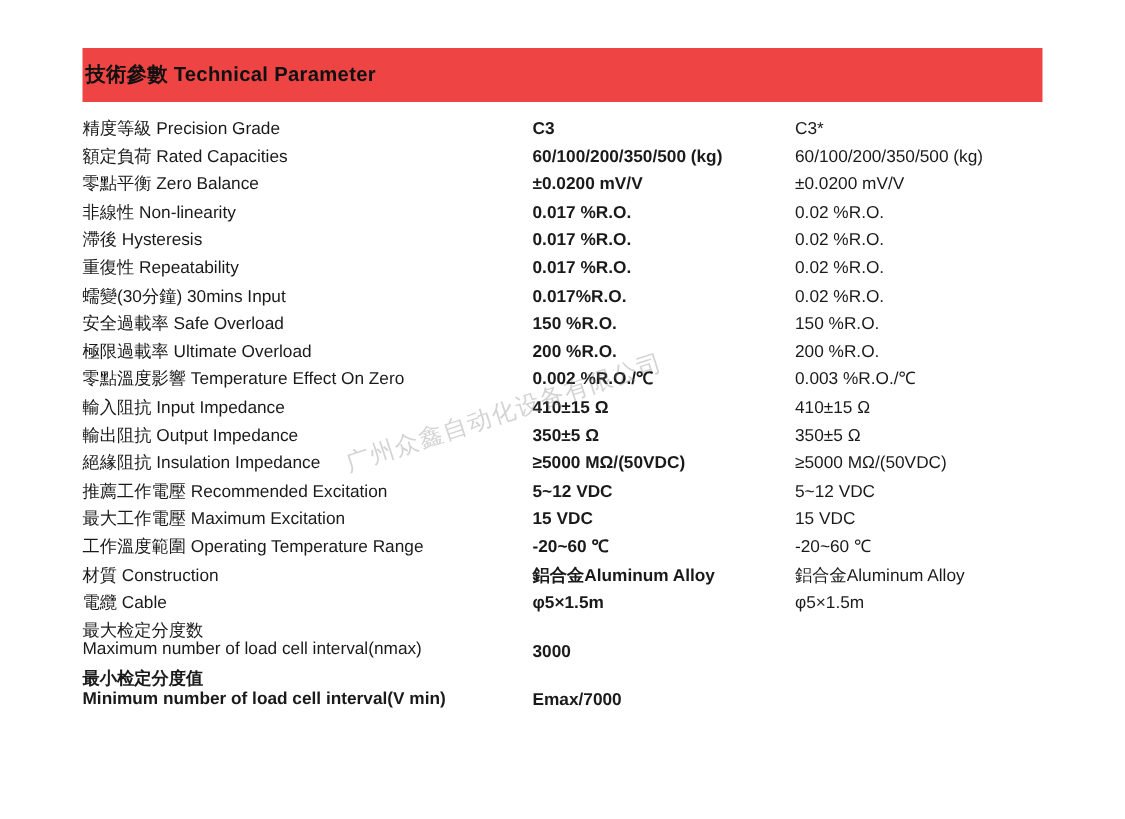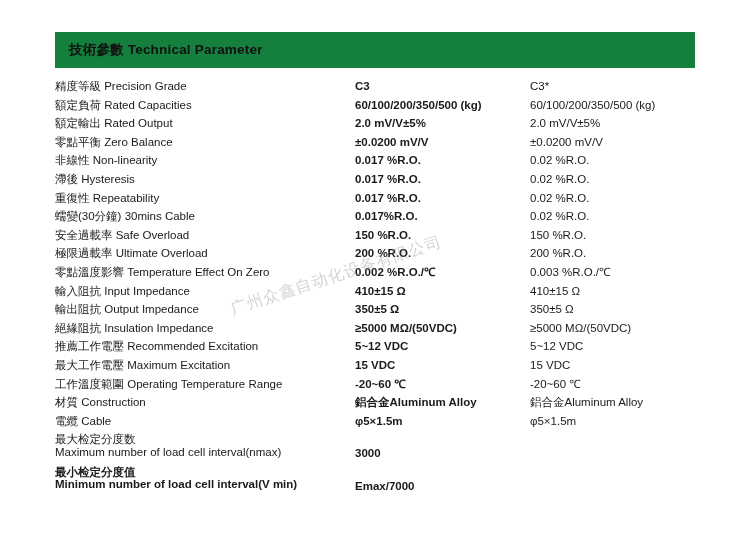--- a/index.html
+++ b/index.html
@@ -15,25 +15,25 @@
     position: relative;
     overflow: hidden;
   }
   .sheet {
     position: absolute;
     left: 55px;
     top: 32px;
     width: 640px;
   }
   .title-bar {
-    background: #15803d;
+    background: #ef4444;
     height: 36px;
     display: flex;
     align-items: center;
-    padding-left: 14px;
+    padding-left: 2px;
     box-sizing: border-box;
   }
   .title-bar .title-text {
     font-size: 13.5px;
     font-weight: bold;
     color: #111;
     letter-spacing: 0.2px;
   }
   table.spec {
     width: 100%;
@@ -89,46 +89,41 @@
         <td class="label">精度等級 Precision Grade</td>
         <td class="col-a">C3</td>
         <td class="col-b">C3*</td>
       </tr>
       <tr>
         <td class="label">額定負荷 Rated Capacities</td>
         <td class="col-a">60/100/200/350/500 (kg)</td>
         <td class="col-b">60/100/200/350/500 (kg)</td>
       </tr>
       <tr>
-        <td class="label">額定輸出 Rated Output</td>
-        <td class="col-a">2.0 mV/V±5%</td>
-        <td class="col-b">2.0 mV/V±5%</td>
-      </tr>
-      <tr>
         <td class="label">零點平衡 Zero Balance</td>
         <td class="col-a">±0.0200 mV/V</td>
         <td class="col-b">±0.0200 mV/V</td>
       </tr>
       <tr>
         <td class="label">非線性 Non-linearity</td>
         <td class="col-a">0.017 %R.O.</td>
         <td class="col-b">0.02 %R.O.</td>
       </tr>
       <tr>
         <td class="label">滯後 Hysteresis</td>
         <td class="col-a">0.017 %R.O.</td>
         <td class="col-b">0.02 %R.O.</td>
       </tr>
       <tr>
         <td class="label">重復性 Repeatability</td>
         <td class="col-a">0.017 %R.O.</td>
         <td class="col-b">0.02 %R.O.</td>
       </tr>
       <tr>
-        <td class="label">蠕變(30分鐘) 30mins Cable</td>
+        <td class="label">蠕變(30分鐘) 30mins Input</td>
         <td class="col-a">0.017%R.O.</td>
         <td class="col-b">0.02 %R.O.</td>
       </tr>
       <tr>
         <td class="label">安全過載率 Safe Overload</td>
         <td class="col-a">150 %R.O.</td>
         <td class="col-b">150 %R.O.</td>
       </tr>
       <tr>
         <td class="label">極限過載率 Ultimate Overload</td>

